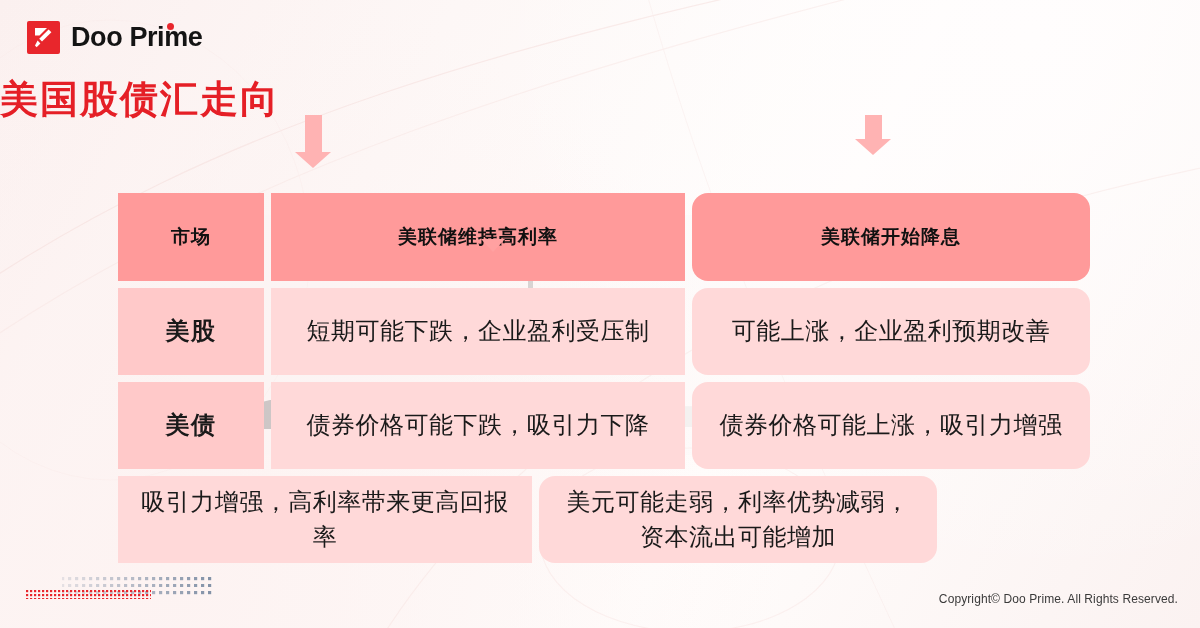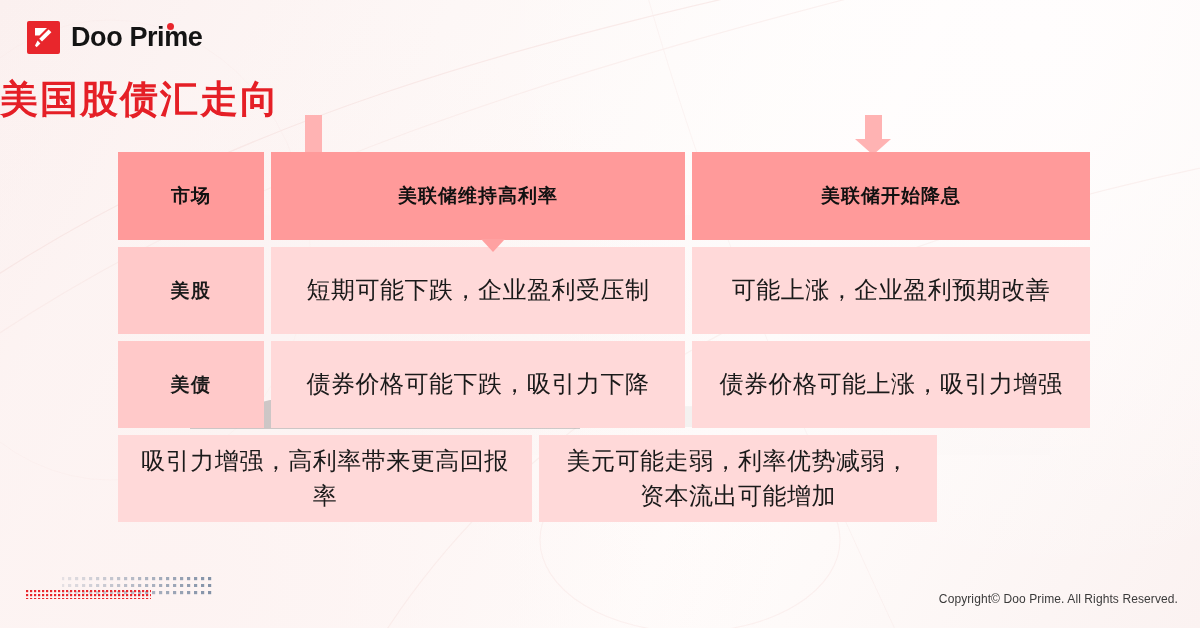--- a/index.html
+++ b/index.html
@@ -153,44 +153,45 @@
   }
   .cell {
     display: flex;
     align-items: center;
     justify-content: center;
     text-align: center;
     position: relative;
   }
   .col-market { width: 146px; flex: none; }
   .col-high   { width: 414px; flex: none; }
-  .col-cut    { width: 398px; flex: none; }
+  .col-cut    { width: 398px; flex: none; border-radius: 16px; }
 
   .head-row .cell {
     height: 88px;
     background: #ff9a9a;
     color: #111;
     font-size: 19px;
     font-weight: bold;
     letter-spacing: 1px;
+    margin-top: 41px;
   }
 
   .body-row .cell {
     height: 87px;
     background: #ffd9d9;
     color: #1a1a1a;
     font-size: 24px;
     letter-spacing: .5px;
     line-height: 1.45;
     padding: 0 12px;
   }
   .body-row .col-market {
     background: #ffc9c9;
     font-weight: bold;
-    font-size: 19px;
+    font-size: 24px;
     letter-spacing: 1.5px;
   }
 
   
   .copyright {
     position: absolute;
     right: 22px;
     bottom: 22px;
     font-size: 12px;
     color: #3a3a3a;

